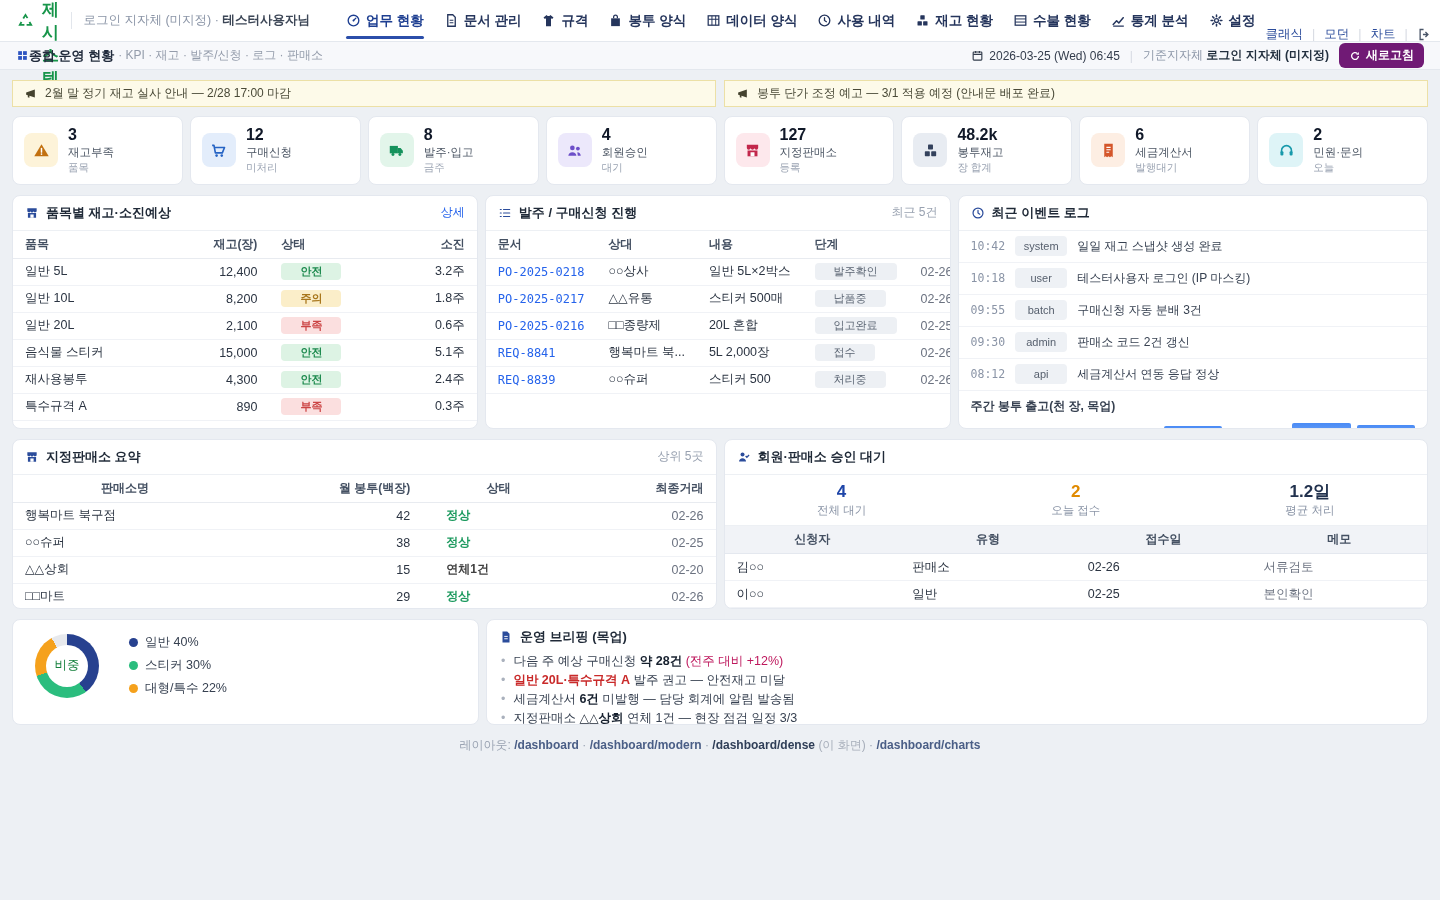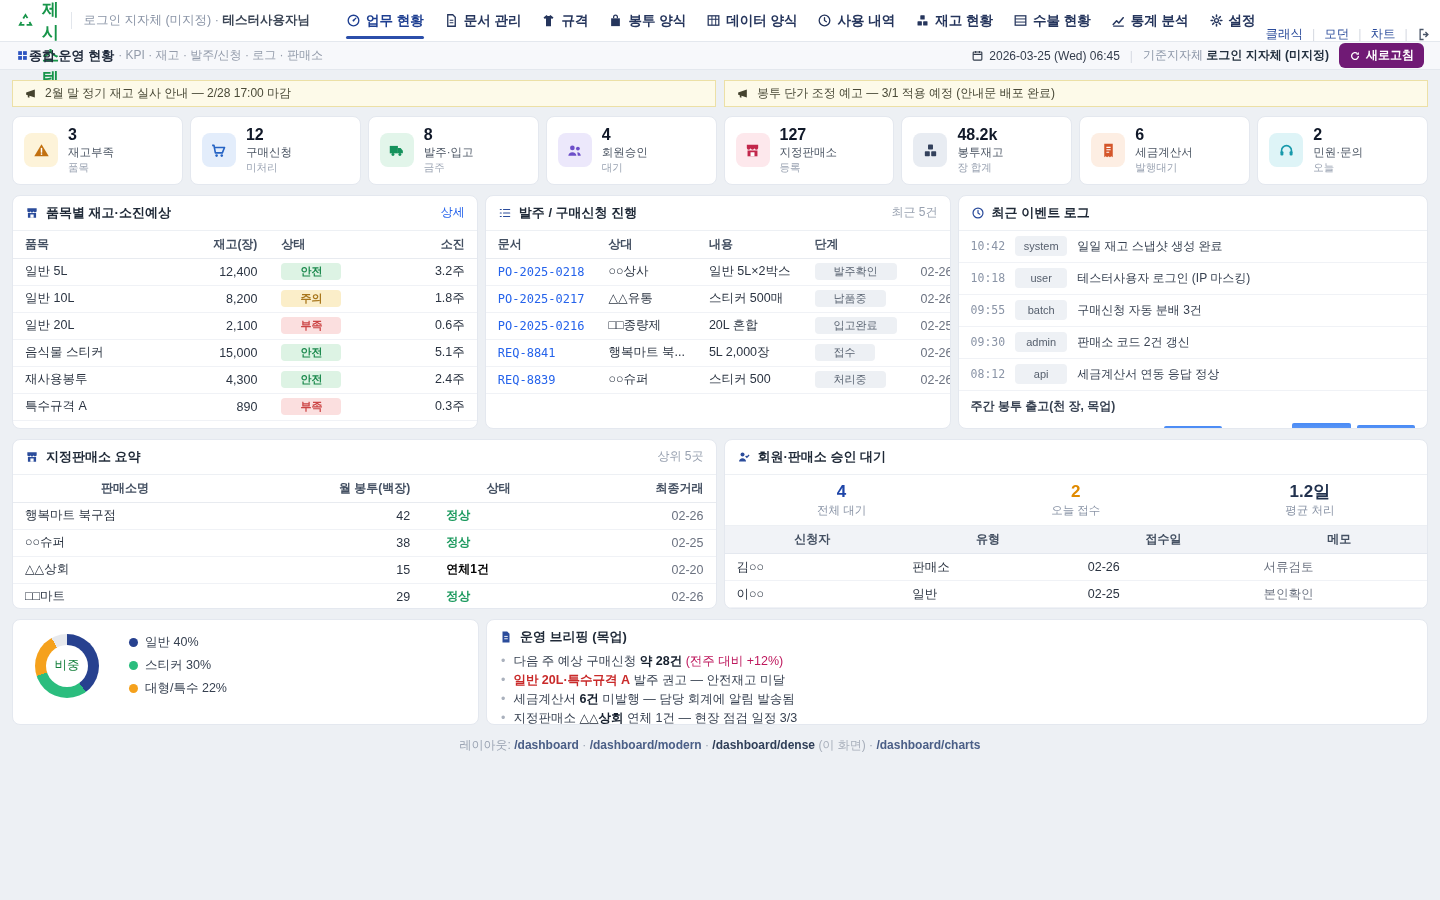--- a/index.html
+++ b/index.html
@@ -92,21 +92,21 @@
   .ta-r { text-align:right; } .ta-c { text-align:center; }
   .badge { display:inline-block; padding:1px 19px; border-radius:4px; font-size:11px; font-weight:600; }
   .badge.safe { background:#ddf3e4; color:#1d8a4e; }
   .badge.warn { background:#fbeec9; color:#a8761b; }
   .badge.low  { background:#fbdfdf; color:#cc4444; }
   .badge.stage { background:#edf0f4; color:#5a6472; font-weight:400; }
   .doc-link { font-family:"DejaVu Sans Mono",monospace; font-size:12px; color:#2563eb;
     text-decoration:none; cursor:pointer; }
   .t-muted { color:#6b7280; }
   .st-ok { color:#1d9a5f; font-weight:600; font-size:12px; }
-  .st-bad { color:#000000; font-weight:600; font-size:12px; }
+  .st-bad { color:#404040; font-weight:600; font-size:12px; }
 
   
   .ev-row { display:flex; align-items:center; gap:10px; padding:5.5px 12px;
     border-bottom:1px solid #f0f2f6; }
   .ev-time { font-family:"DejaVu Sans Mono",monospace; font-size:11.5px; color:#8a94a6; }
   .ev-tag { background:#eef1f5; color:#57606e; font-size:11px; border-radius:4px;
     padding:4px 8px; min-width:52px; text-align:center; }
   .ev-text { font-size:12px; color:#374151; }
   .chartblock { padding:7px 12px 5px; }
   .chart-title { font-size:12px; font-weight:700; color:#374151; }

